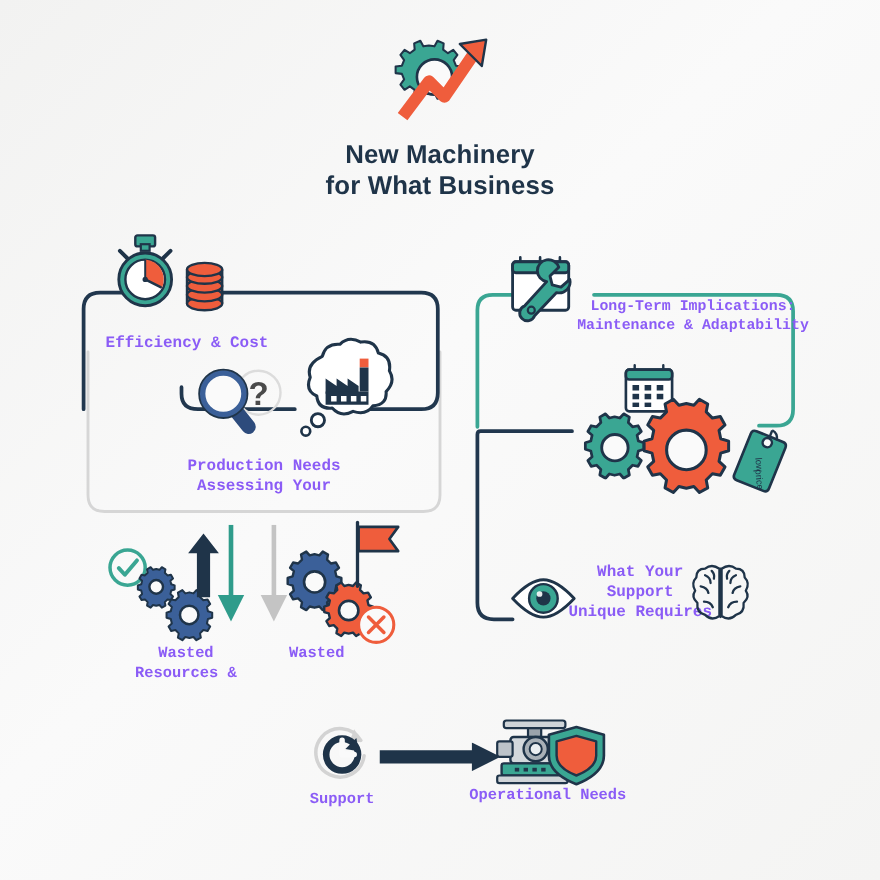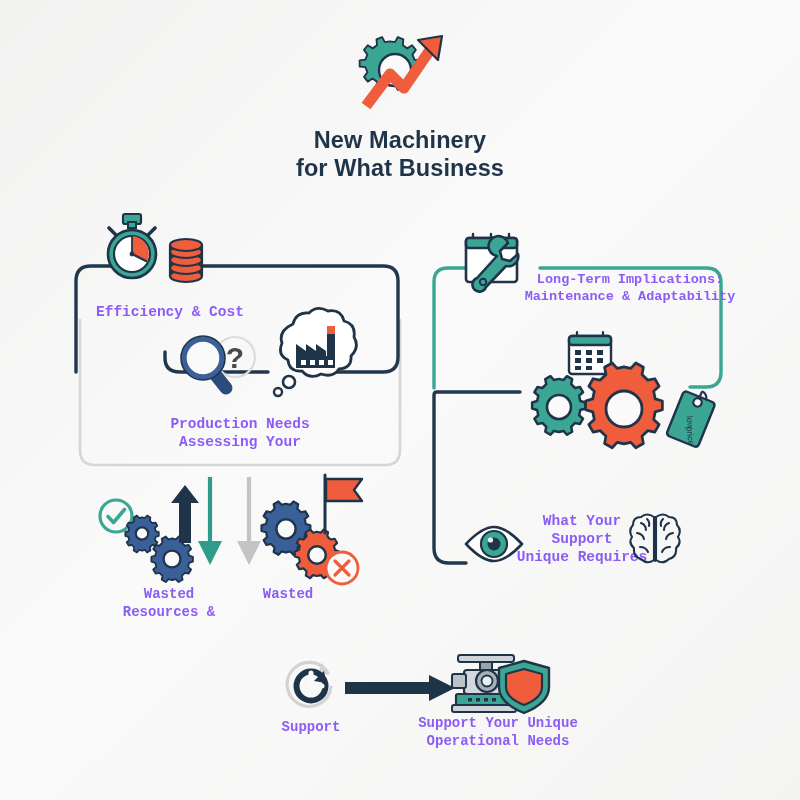--- a/index.html
+++ b/index.html
@@ -404,17 +404,16 @@
           <rect x="46" y="45" width="4" height="3.4"></rect>
       </g>
       <rect x="6" y="52" width="64" height="7" rx="2" fill="#cfd4d8" stroke="#1f3449" stroke-width="2"></rect>
 
       <path d="M78,8 L103,15 L103,34 Q103,50 78,60 Q53,50 53,34 L53,15 Z" fill="#3aa693" stroke="#1f3449" stroke-width="2.4" stroke-linejoin="round"></path>
       <path d="M78,16 L96,21 L96,34 Q96,45 78,52 Q60,45 60,34 L60,21 Z" fill="#ef5d3c" stroke="#1f3449" stroke-width="2.2" stroke-linejoin="round"></path>
     </svg>
   </div>
 
   <div class="abs lbl" style="left:398px; top:714px; width:200px; font-size:14px; line-height:18px;">
-    <div>Support Your Unique</div>
     <div>Operational Needs</div>
   </div>
 
 </div>
 
 </body></html>

